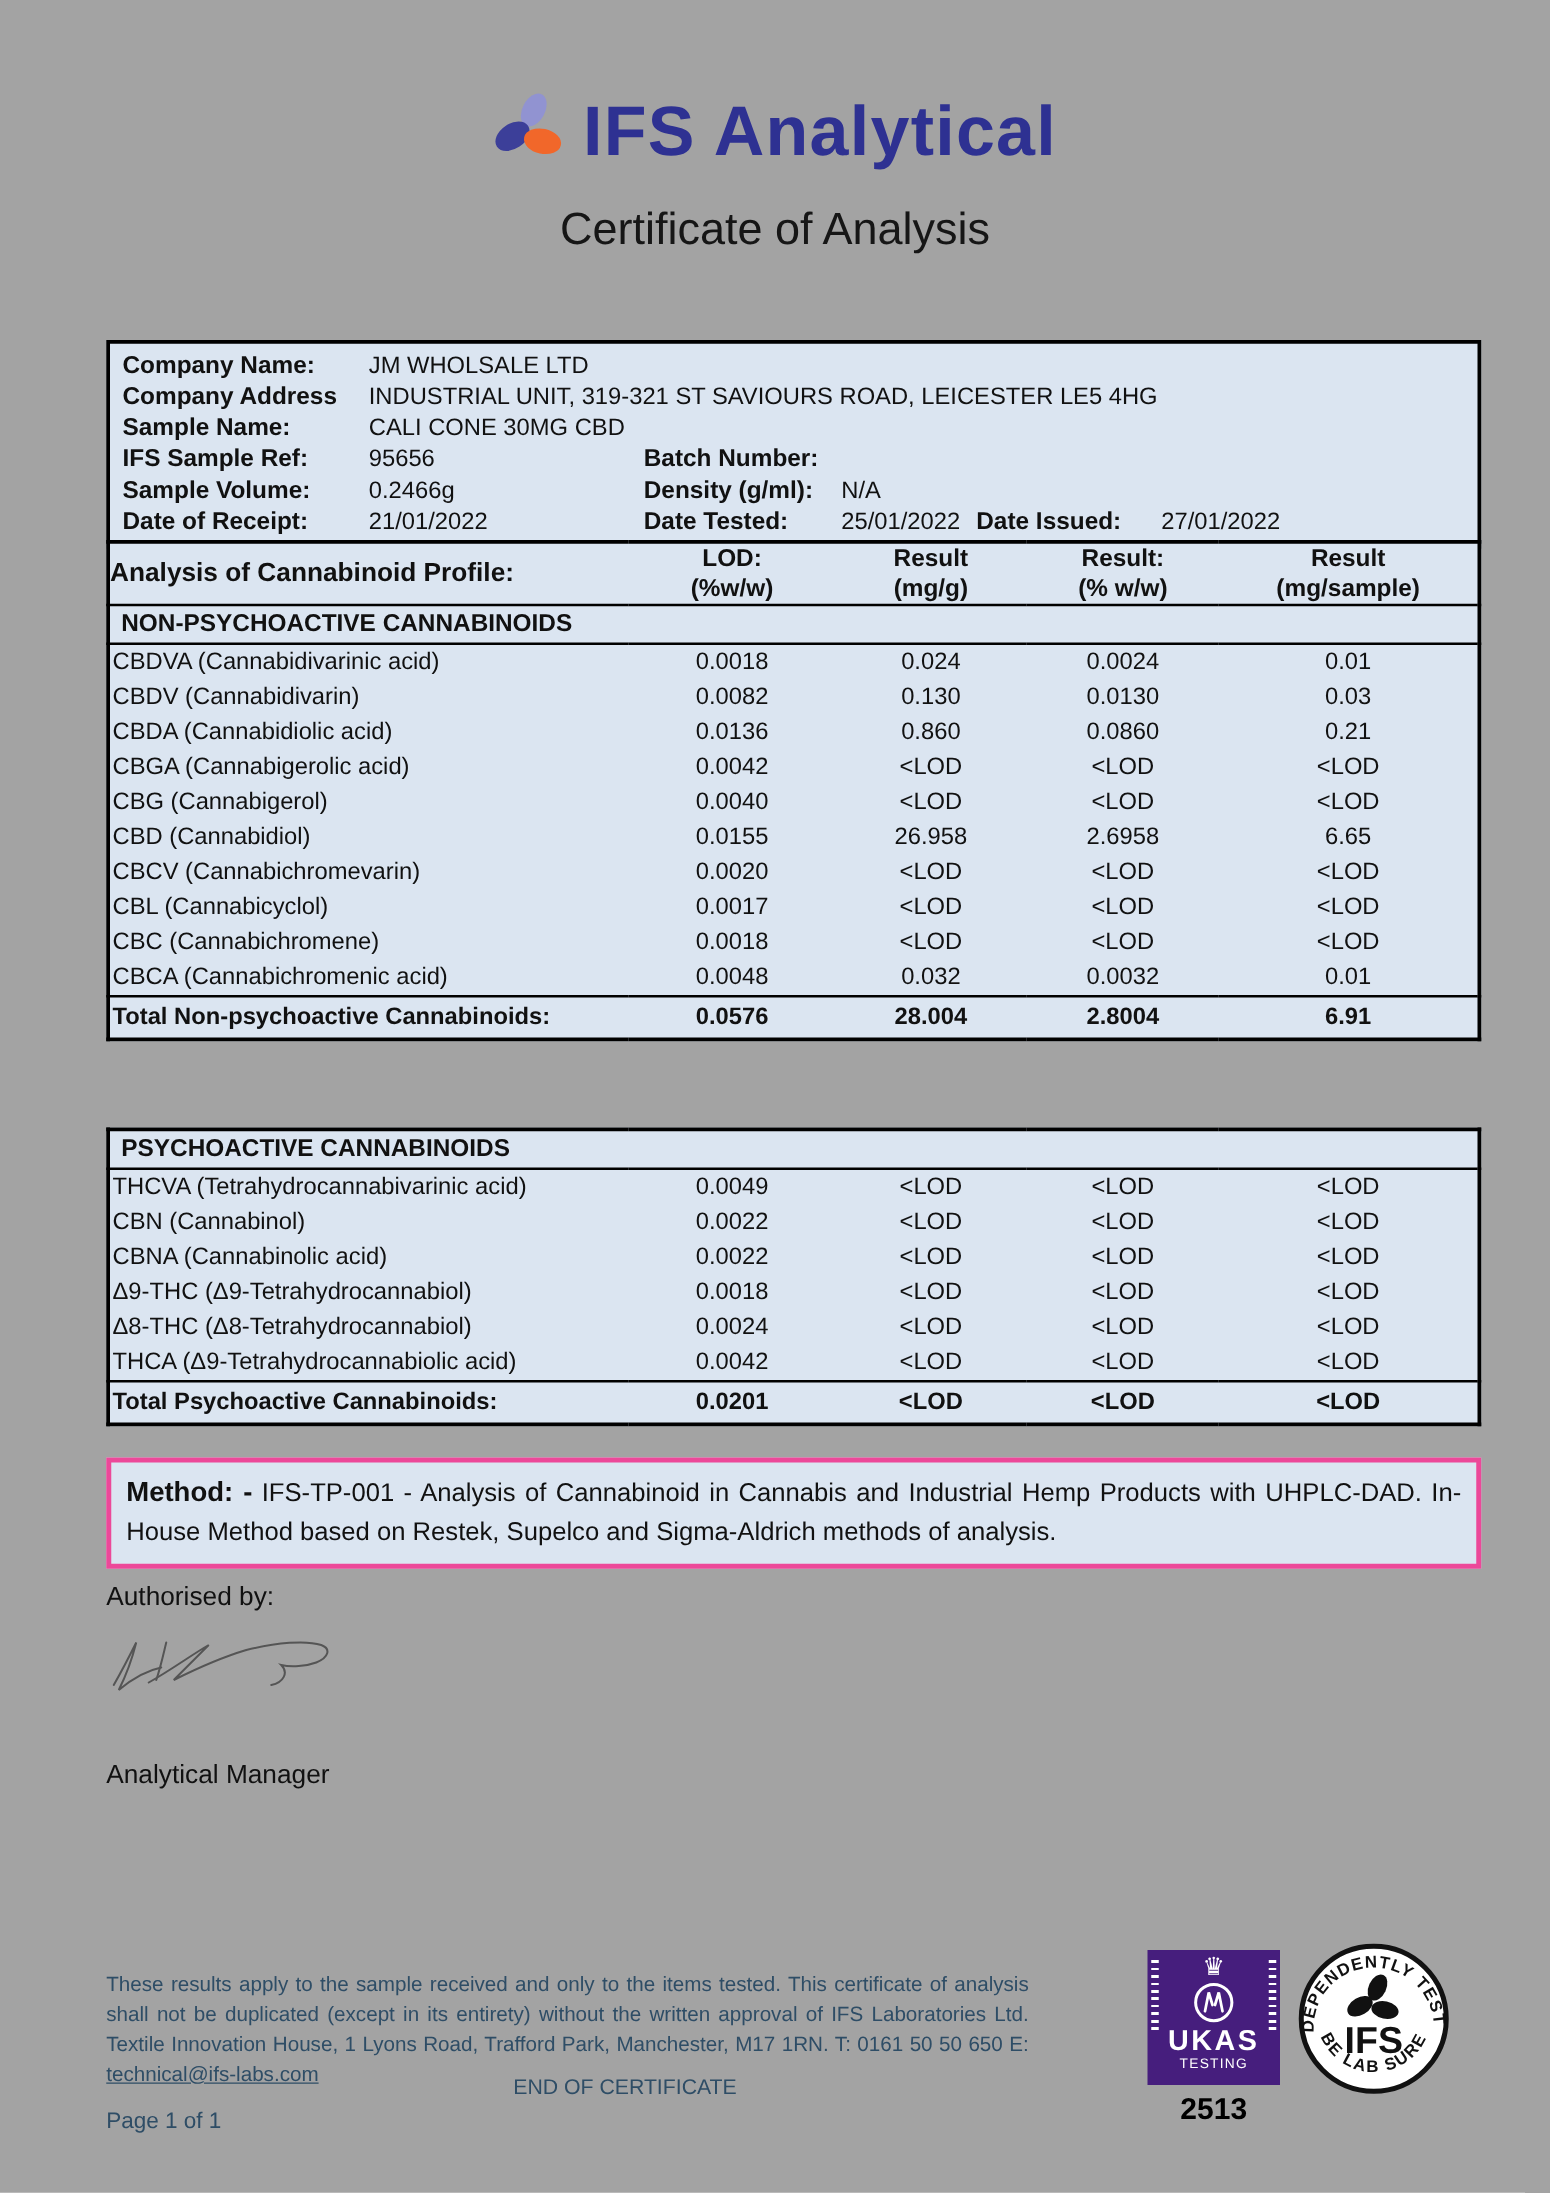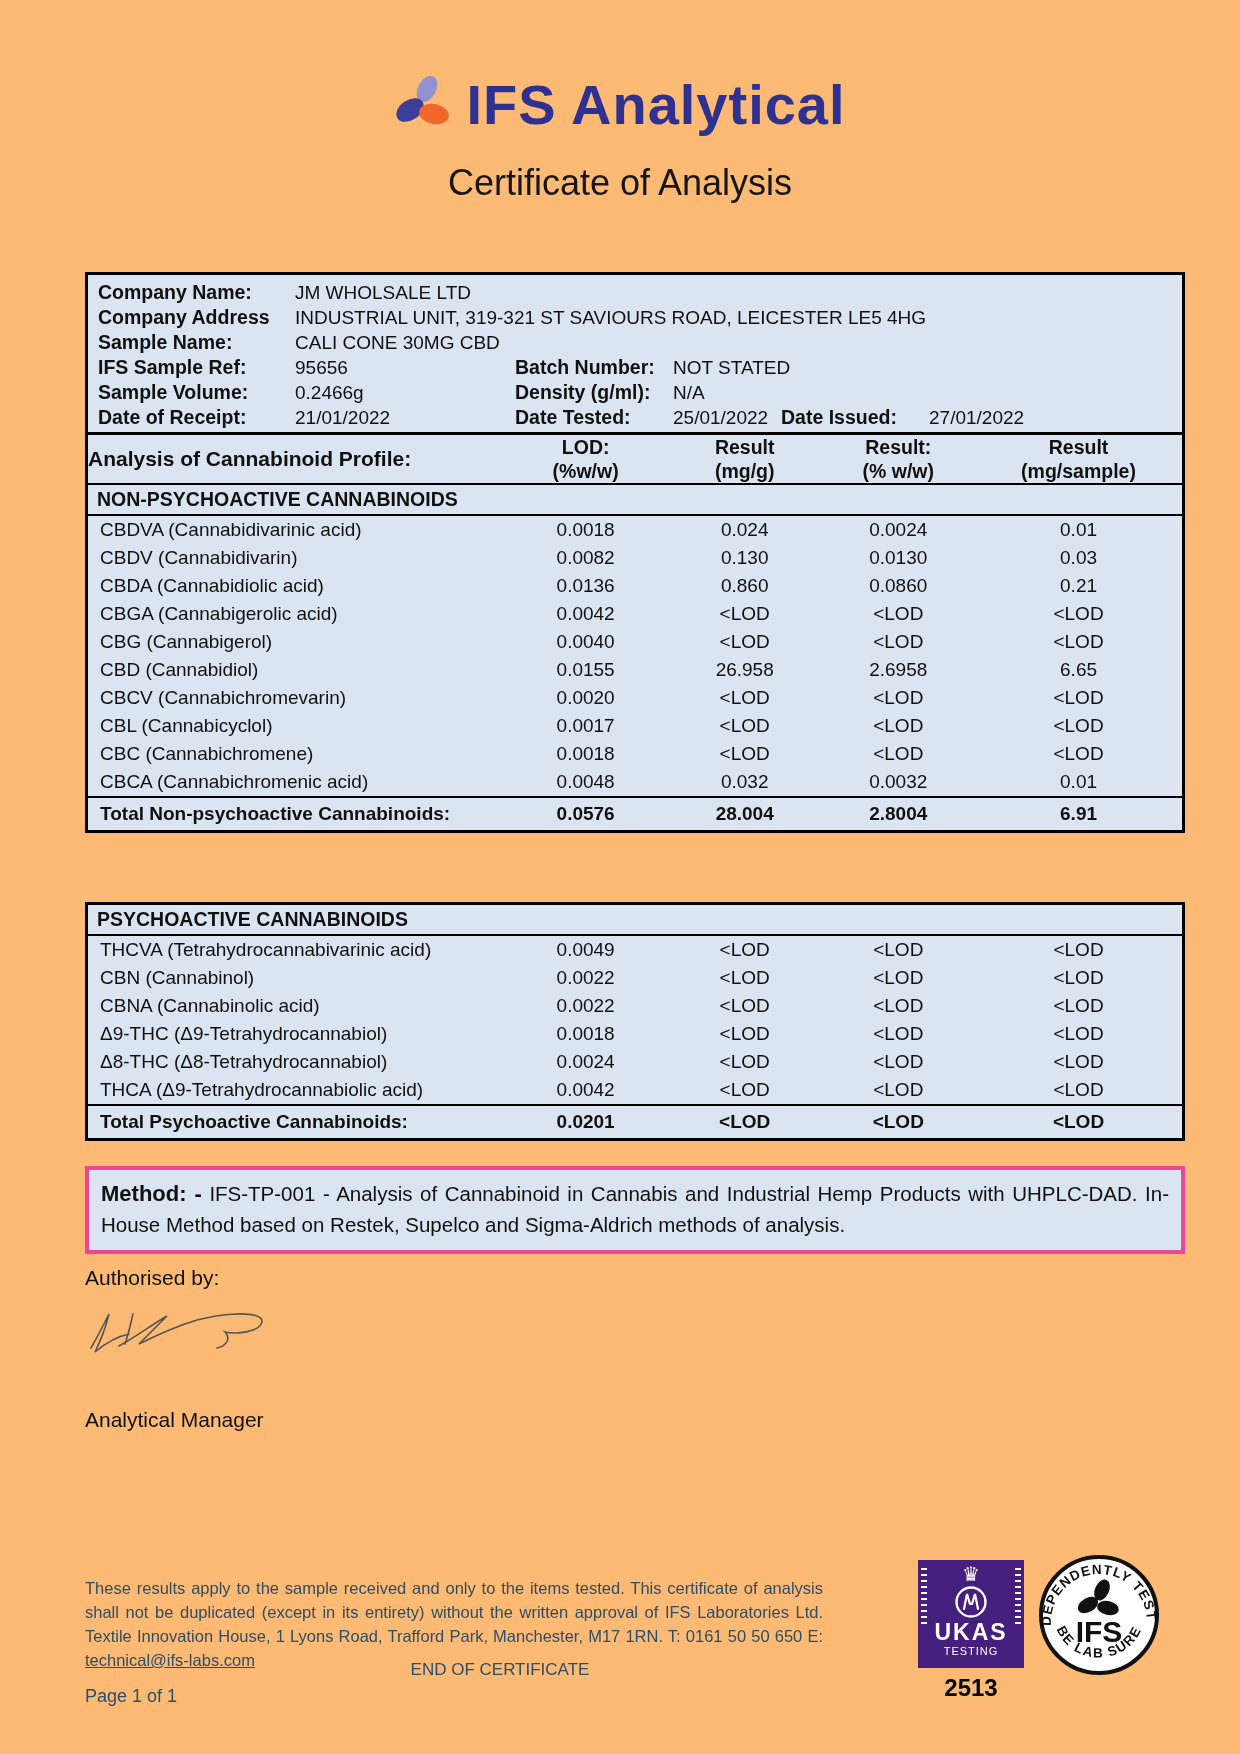--- a/index.html
+++ b/index.html
@@ -1,36 +1,36 @@
 <!DOCTYPE html>
 <html><head>
 <meta charset="utf-8">
 <style>
   * { margin:0; padding:0; box-sizing:border-box; }
   body { background:#ffffff; font-family:"Liberation Sans", sans-serif; color:#111; }
-  .page { position:relative; width:1240px; height:1754px; background:#fdba74; overflow:hidden; margin:0 auto;text-decoration:underline; }
+  .page { position:relative; width:1240px; height:1754px; background:#a3a3a3; overflow:hidden; margin:0 auto;text-decoration:underline; }
 
   
   .brand-row { position:absolute; top:72px; left:0; width:100%; display:flex; justify-content:center; align-items:center; gap:14px; }
   .brand-text { font-size:56px; font-weight:bold; color:#2e3192; letter-spacing:1px; }
   .doc-title { position:absolute; top:162px; left:0; width:100%; text-align:center; font-size:36px; color:#161616; }
 
   
   .info-table { position:absolute; top:256px; left:85px; width:1100px; background:#dbe5f1; border:3px solid #000; padding:5px 0 6px 10px;margin-top:16px; }
   .info-row { display:grid; align-items:center; line-height:25px; font-size:19px; }
   .g2 { grid-template-columns:197px auto; }
   .g4 { grid-template-columns:197px 220px 158px auto; }
   .g6 { grid-template-columns:197px 220px 158px 108px 148px auto; }
   .info-label { font-weight:bold; font-size:19.5px; }
   .info-value { font-size:19px; }
 
   
   .can-table { position:absolute; left:85px; width:1100px; border-collapse:collapse; background:#dbe5f1; border:3px solid #000; table-layout:fixed; font-size:19px; }
   .can-table td, .can-table th { padding:0 0 0 0; }
-  .can-table .name-col { text-align:left; padding-left:12px; }
+  .can-table .name-col { text-align:left; padding-left:2px; }
   .can-table .num { text-align:center; }
   .header-row th { border-bottom:2px solid #000; }
   .title-cell { text-align:left; padding-left:9px; font-size:21px; font-weight:bold; vertical-align:middle; }
   .colhead { font-weight:bold; text-align:center; font-size:19.5px; line-height:24px; padding:5px 0 4px 0; }
   .section-row td { font-weight:bold; font-size:19.5px; border-bottom:2px solid #000; line-height:29px; padding-left:9px; }
   .can-table tbody tr { line-height:28px; }
   .total-row td { font-weight:bold; border-top:2px solid #000; line-height:32px; }
   #table-profile { top:432px; }
   #table-psycho { top:902px; }
 
@@ -89,21 +89,20 @@
       <span class="info-value">INDUSTRIAL UNIT, 319-321 ST SAVIOURS ROAD, LEICESTER LE5 4HG</span>
     </div>
     <div class="info-row g2">
       <span class="info-label">Sample Name:</span>
       <span class="info-value">CALI CONE 30MG CBD</span>
     </div>
     <div class="info-row g4">
       <span class="info-label">IFS Sample Ref:</span>
       <span class="info-value">95656</span>
       <span class="info-label">Batch Number:</span>
-      <span class="info-value">NOT STATED</span>
     </div>
     <div class="info-row g4">
       <span class="info-label">Sample Volume:</span>
       <span class="info-value">0.2466g</span>
       <span class="info-label">Density (g/ml):</span>
       <span class="info-value">N/A</span>
     </div>
     <div class="info-row g6">
       <span class="info-label">Date of Receipt:</span>
       <span class="info-value">21/01/2022</span>

